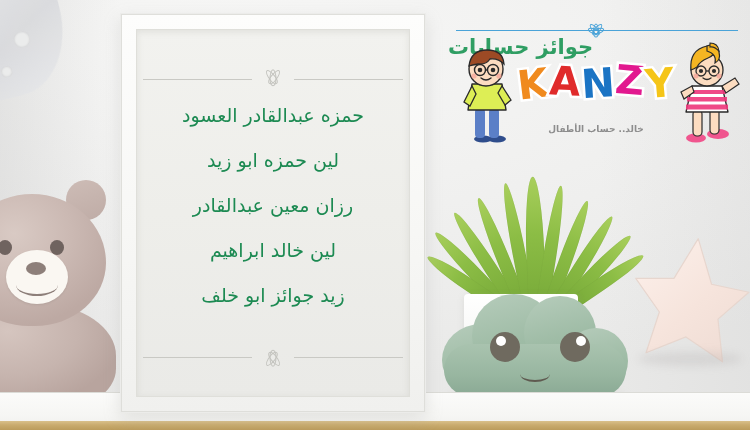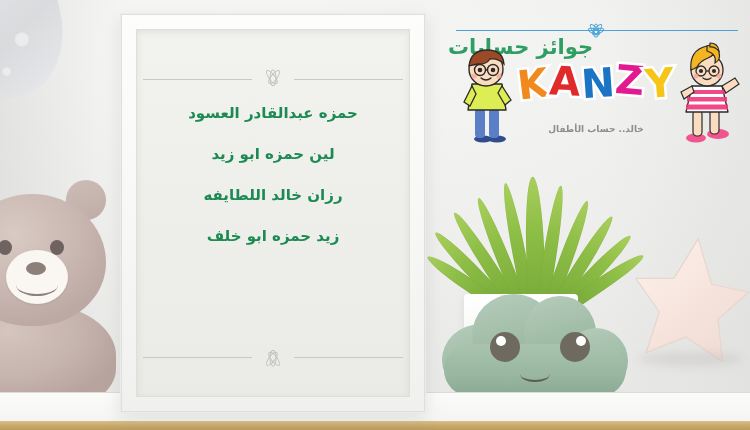--- a/index.html
+++ b/index.html
@@ -64,21 +64,21 @@
   .f-top .glyph .c{transform:translate(-50%,-52%) rotate(38deg) translateY(-2px);}
   .f-bot .glyph .a{transform:translate(-50%,-42%) rotate(180deg);}
   .f-bot .glyph .b{transform:translate(-50%,-48%) rotate(142deg) translateY(-2px);}
   .f-bot .glyph .c{transform:translate(-50%,-48%) rotate(-142deg) translateY(-2px);}
 
   
   .names{position:absolute;left:24px;right:24px;top:92px;
     direction:rtl;text-align:center;}
   .name{
     font-family:"DejaVu Sans","Liberation Sans",sans-serif;
-    font-size:15px;font-weight:700;color:#1c8a52;
+    font-size:19px;font-weight:400;color:#1c8a52;
     letter-spacing:0;line-height:1;
     margin-bottom:26px;white-space:nowrap;}
   .name:last-child{margin-bottom:0;}
 
   
   .logo{position:absolute;left:448px;top:12px;width:296px;height:128px;}
   .logo-rule{position:absolute;left:8px;right:6px;top:18px;height:1px;
     background:#4aa3d8;}
   .logo-fleuron{position:absolute;left:50%;top:9px;transform:translateX(-50%);
     width:34px;height:18px;}
@@ -262,22 +262,23 @@
         <span class="a"></span>
         <span class="b"></span>
         <span class="c"></span>
       </span>
       <span class="rule"></span>
     </div>
 
     <div class="names">
       <div class="name">حمزه عبدالقادر العسود</div>
       <div class="name">لين حمزه ابو زيد</div>
-      <div class="name">رزان خالد اللطايفه</div>
-      <div class="name">زيد حمزه ابو خلف</div>
+      <div class="name">رزان معين عبدالقادر</div>
+      <div class="name">لين خالد ابراهيم</div>
+      <div class="name">زيد جوائز ابو خلف</div>
     </div>
 
     <div class="fleuron f-bot">
       <span class="rule"></span>
       <span class="glyph">
         <span class="a"></span>
         <span class="b"></span>
         <span class="c"></span>
       </span>
       <span class="rule"></span>

